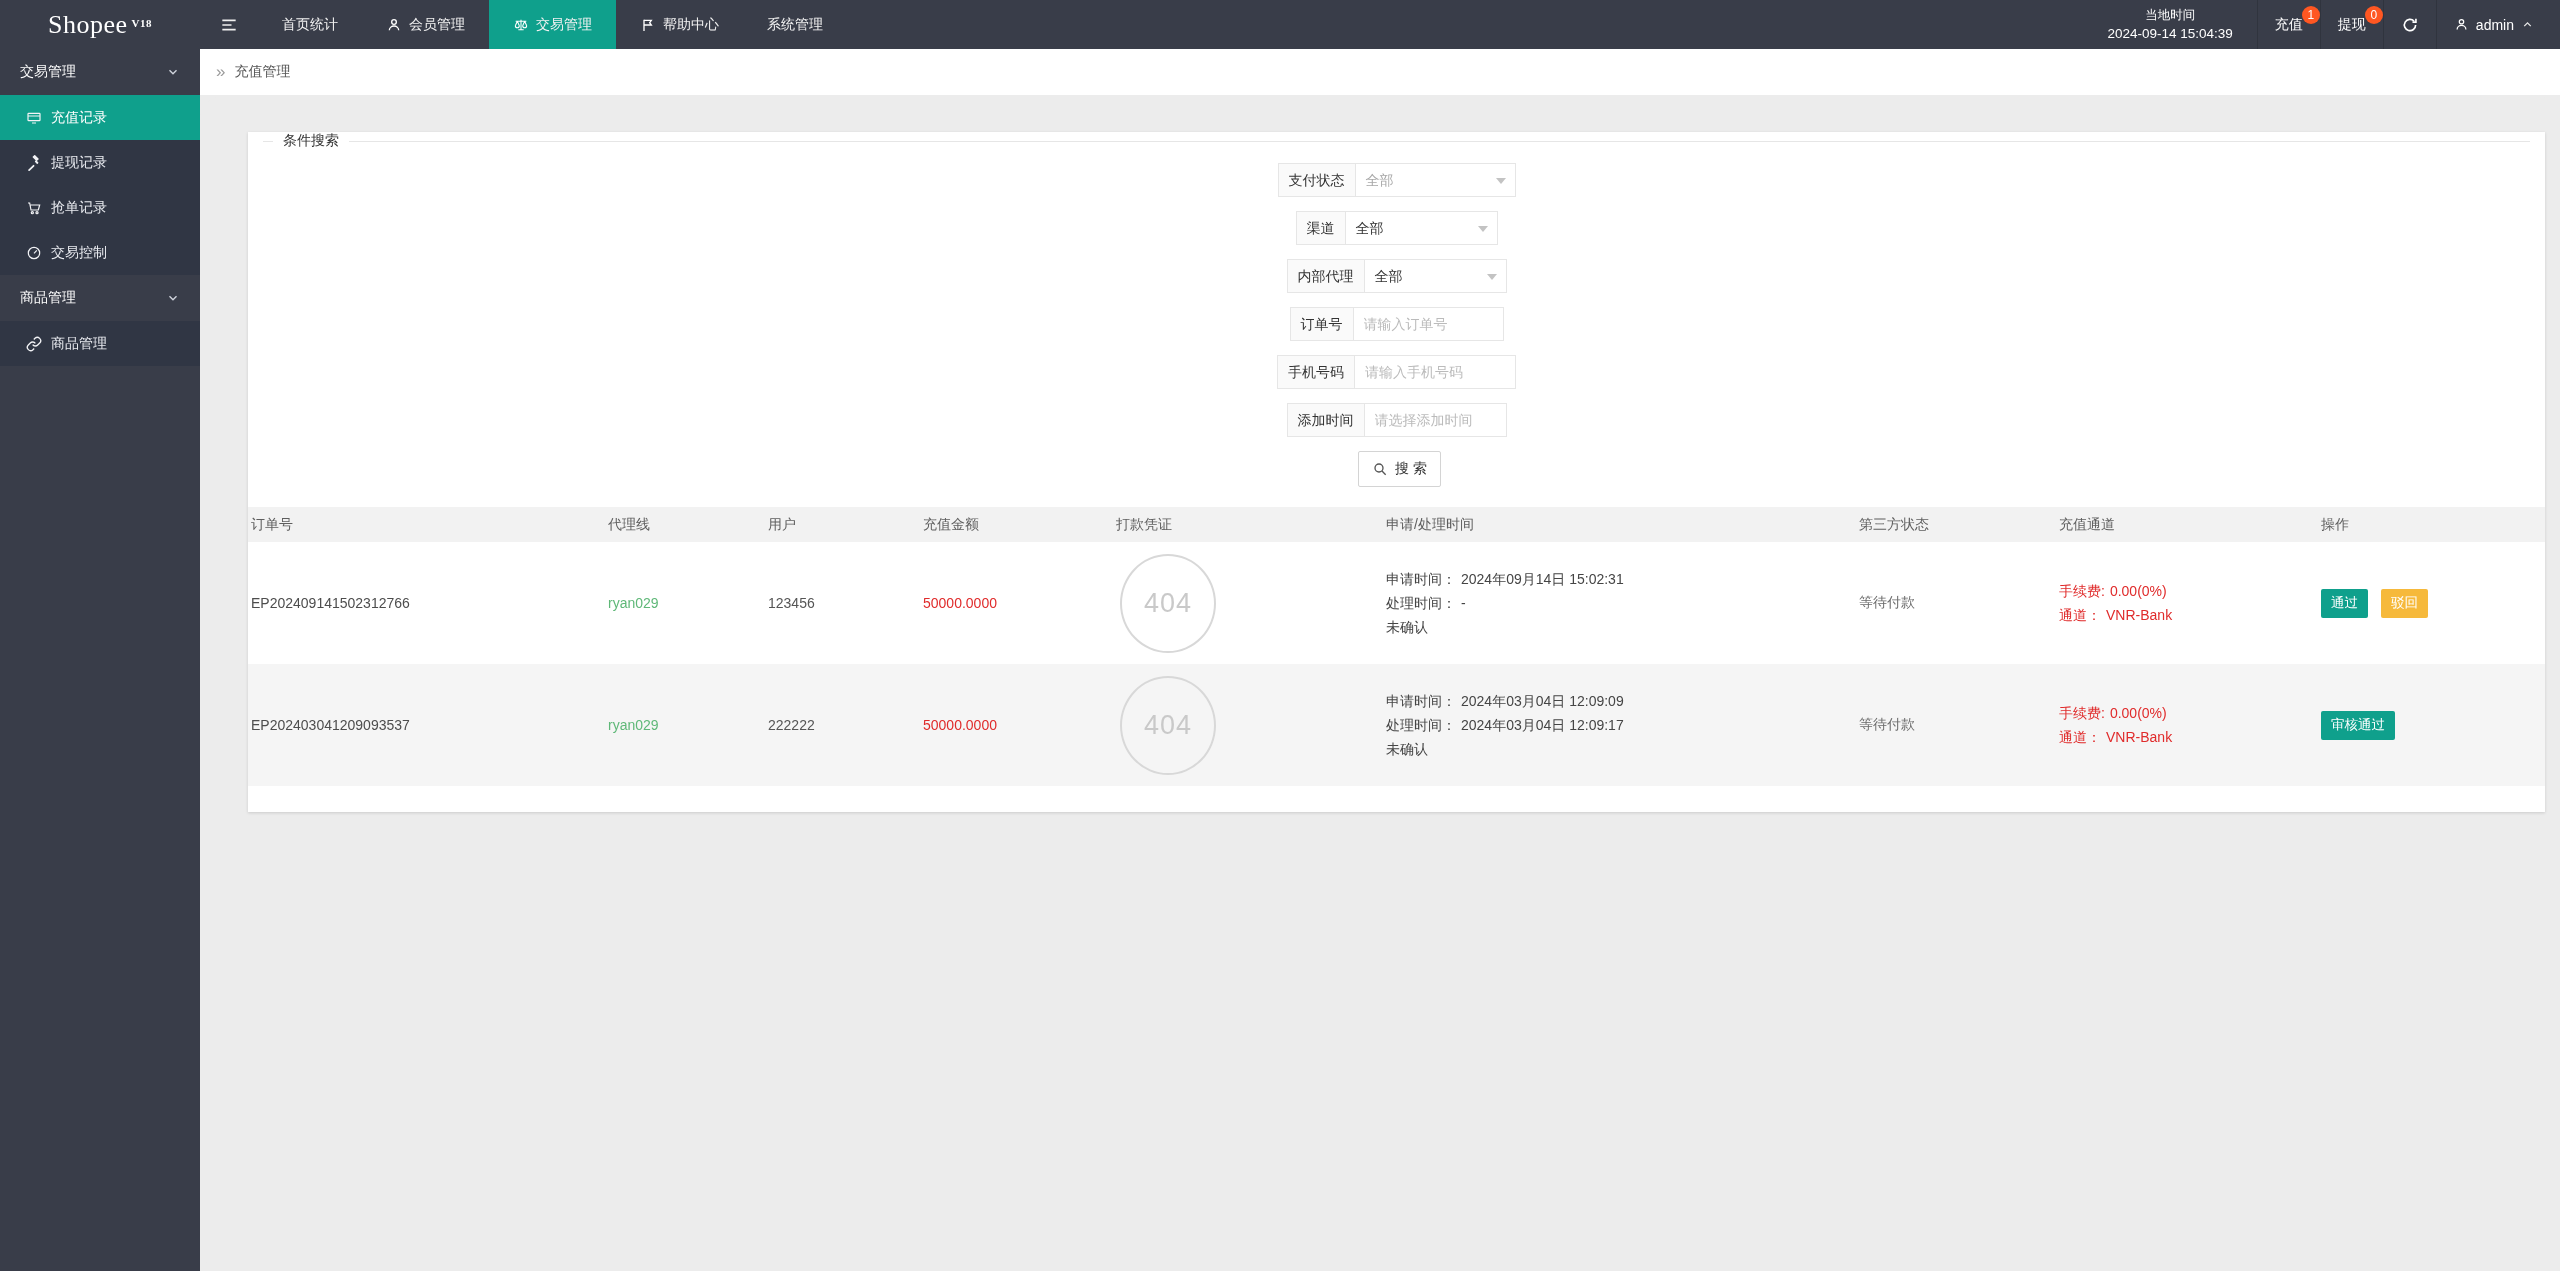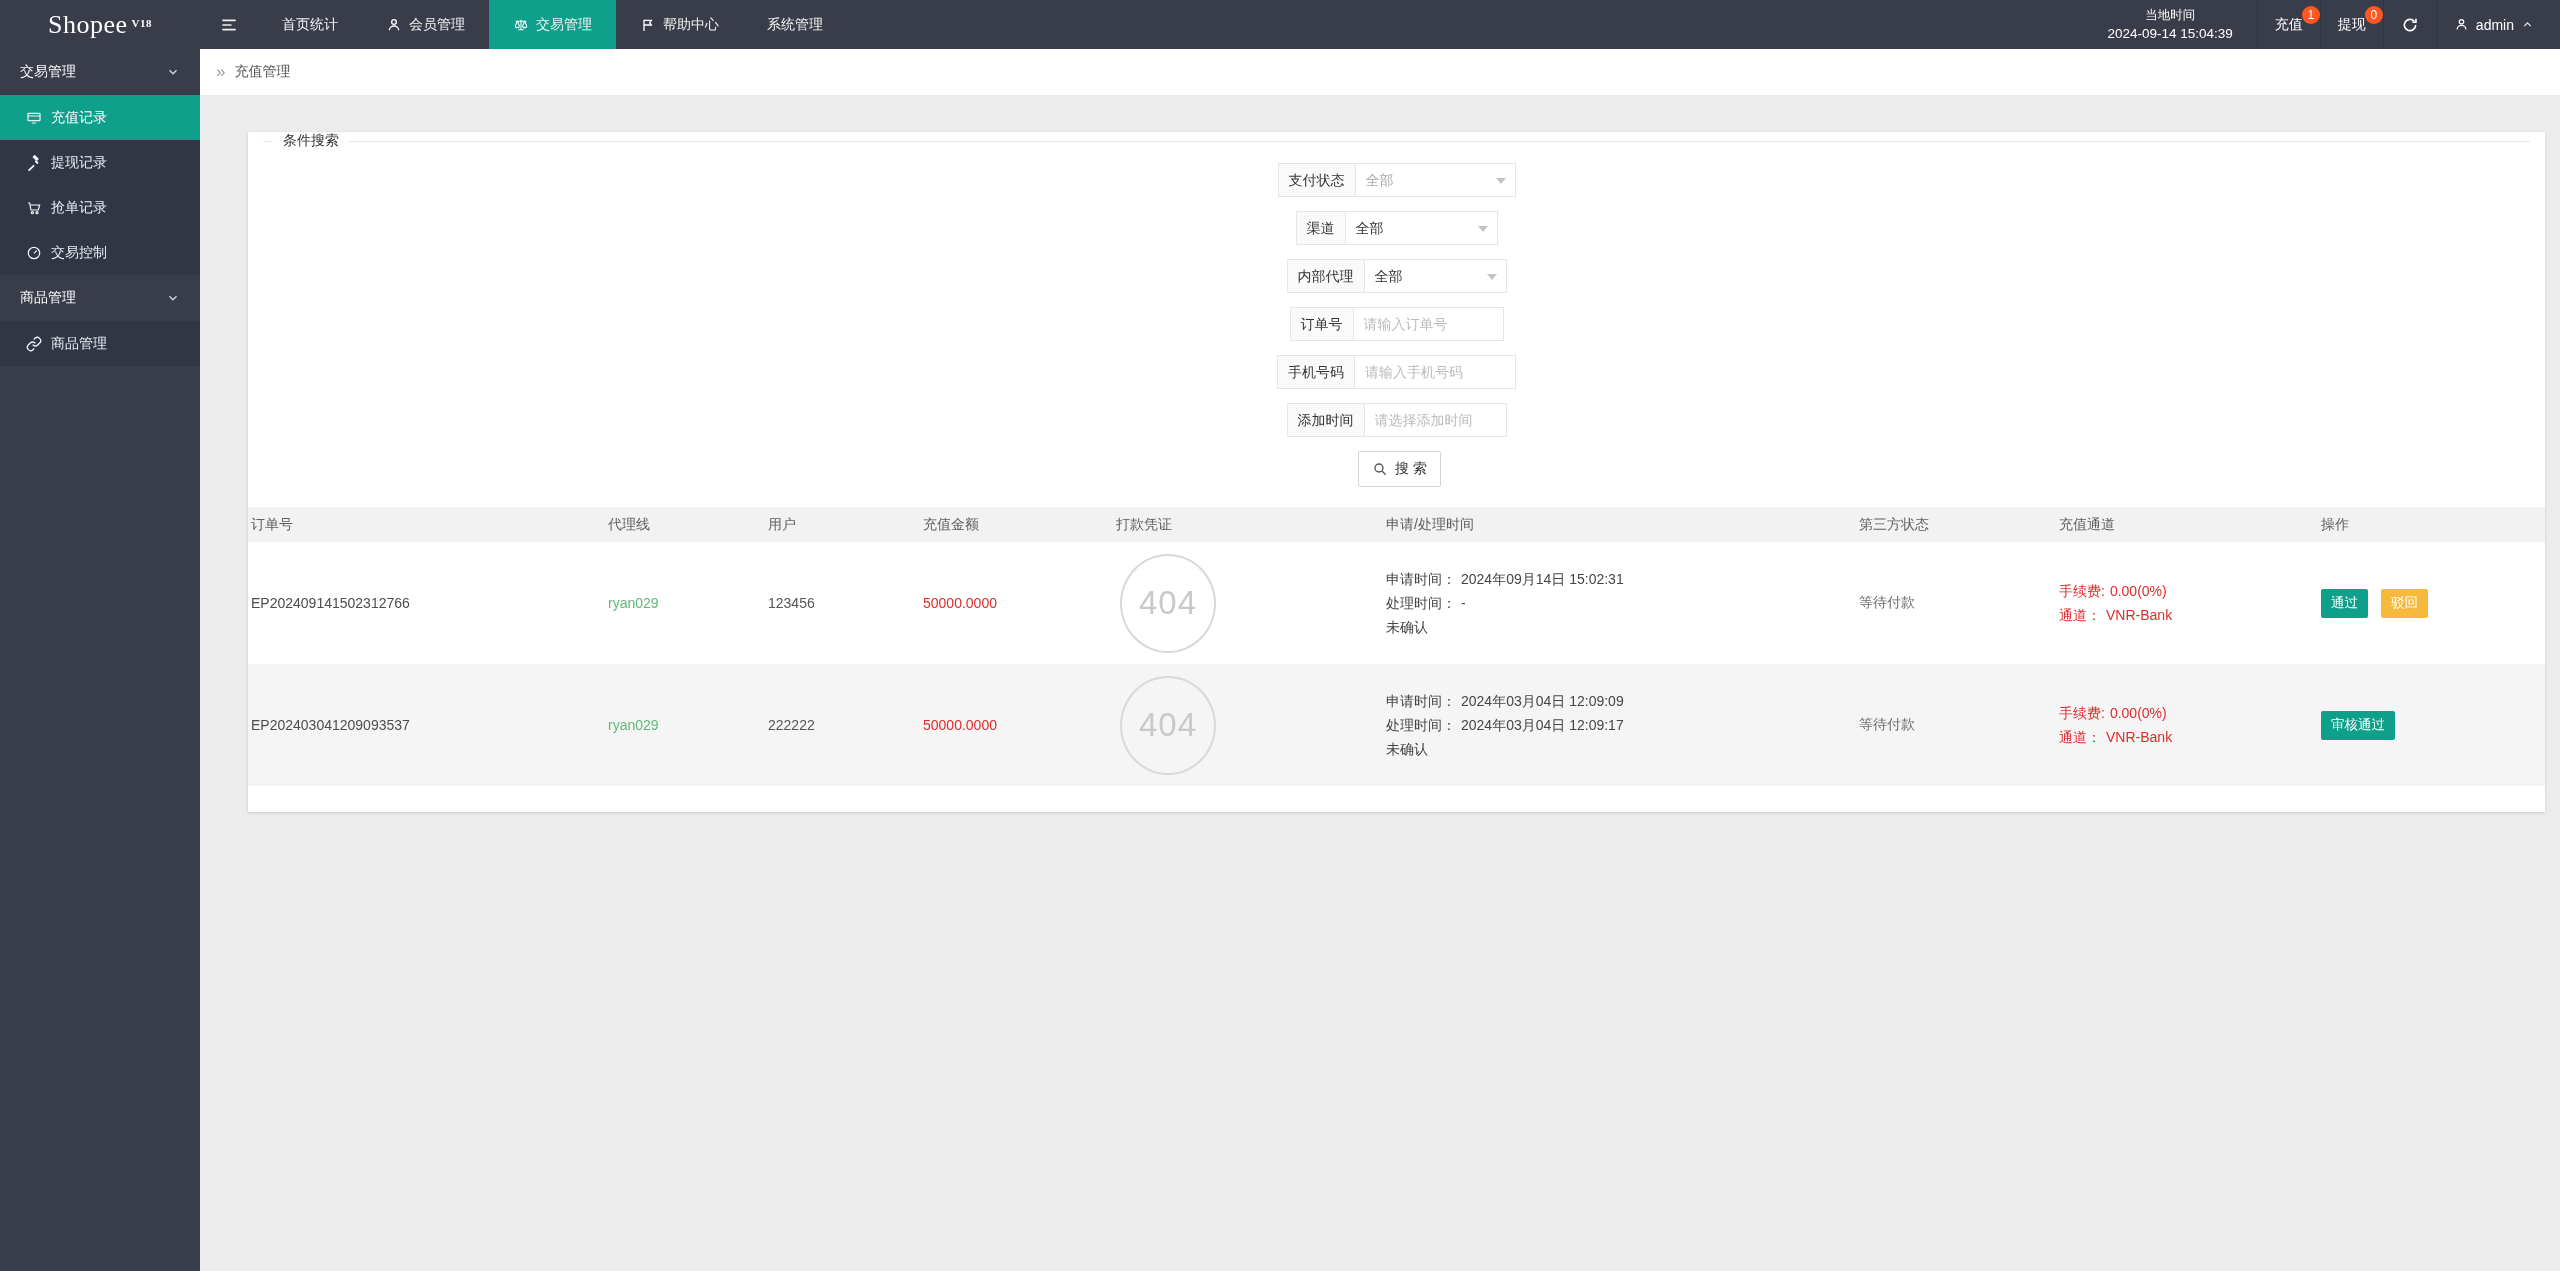--- a/index.html
+++ b/index.html
@@ -65,21 +65,21 @@
 
   
   table { width:100%; border-collapse:collapse; table-layout:fixed; margin-top:14px; }
   thead th { background:#f2f2f2; height:35px; font-weight:normal; text-align:left; font-size:14px; color:#5e5e5e; padding-left:3px; }
   tbody td { height:122px; vertical-align:middle; font-size:14px; padding-left:3px; }
   tr.even td { background:#f5f5f5; }
   .order { color:#4d4d4d; }
   .agent { color:#5fb878; text-decoration:none; cursor:pointer; }
   .usercell { color:#555; }
   .amount { color:#e02b2b; }
-  .v404 { width:96px; height:99px; border:2px solid #d8d8d8; border-radius:50%; display:flex; align-items:center; justify-content:center; color:#c9c9c9; font-size:33px; letter-spacing:1px; margin-left:4px; cursor:pointer; background:transparent; }
+  .v404 { width:96px; height:99px; border:2px solid #d8d8d8; border-radius:50%; display:flex; align-items:center; justify-content:center; color:#c9c9c9; font-size:27px; letter-spacing:1px; margin-left:4px; cursor:pointer; background:transparent; }
   .times div { line-height:24px; font-size:14px; color:#454545; }
   .times .val { margin-left:5px; }
   .status { color:#6b6b6b; }
   .chan div { line-height:24px; font-size:14px; color:#e02b2b; }
   .chan .val { margin-left:5px; }
   .btn { height:29px; border:none; border-radius:2px; color:#fff; font-size:13.5px; padding:0 10px; cursor:pointer; margin-right:9px; }
   .btn.green { background:#0fa08c; }
   .btn.yellow { background:#f6b93b; }
 
   

